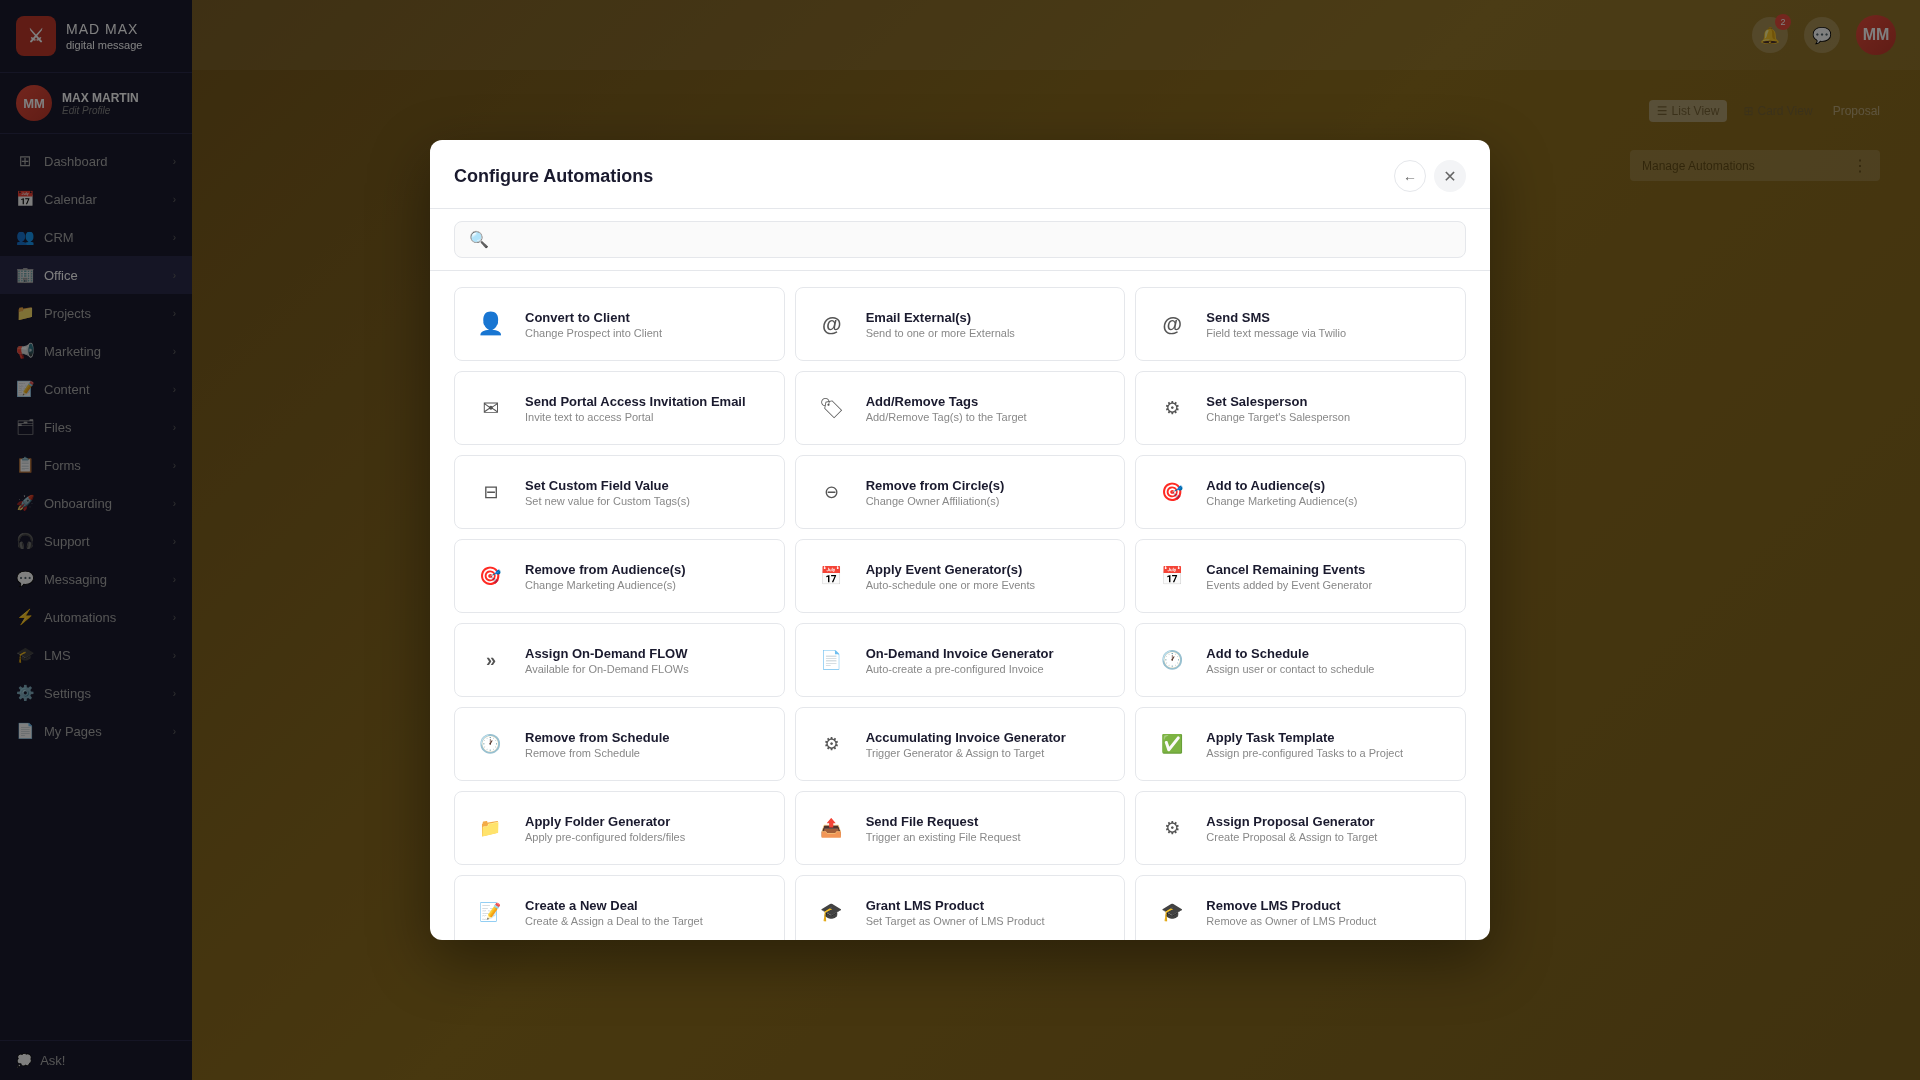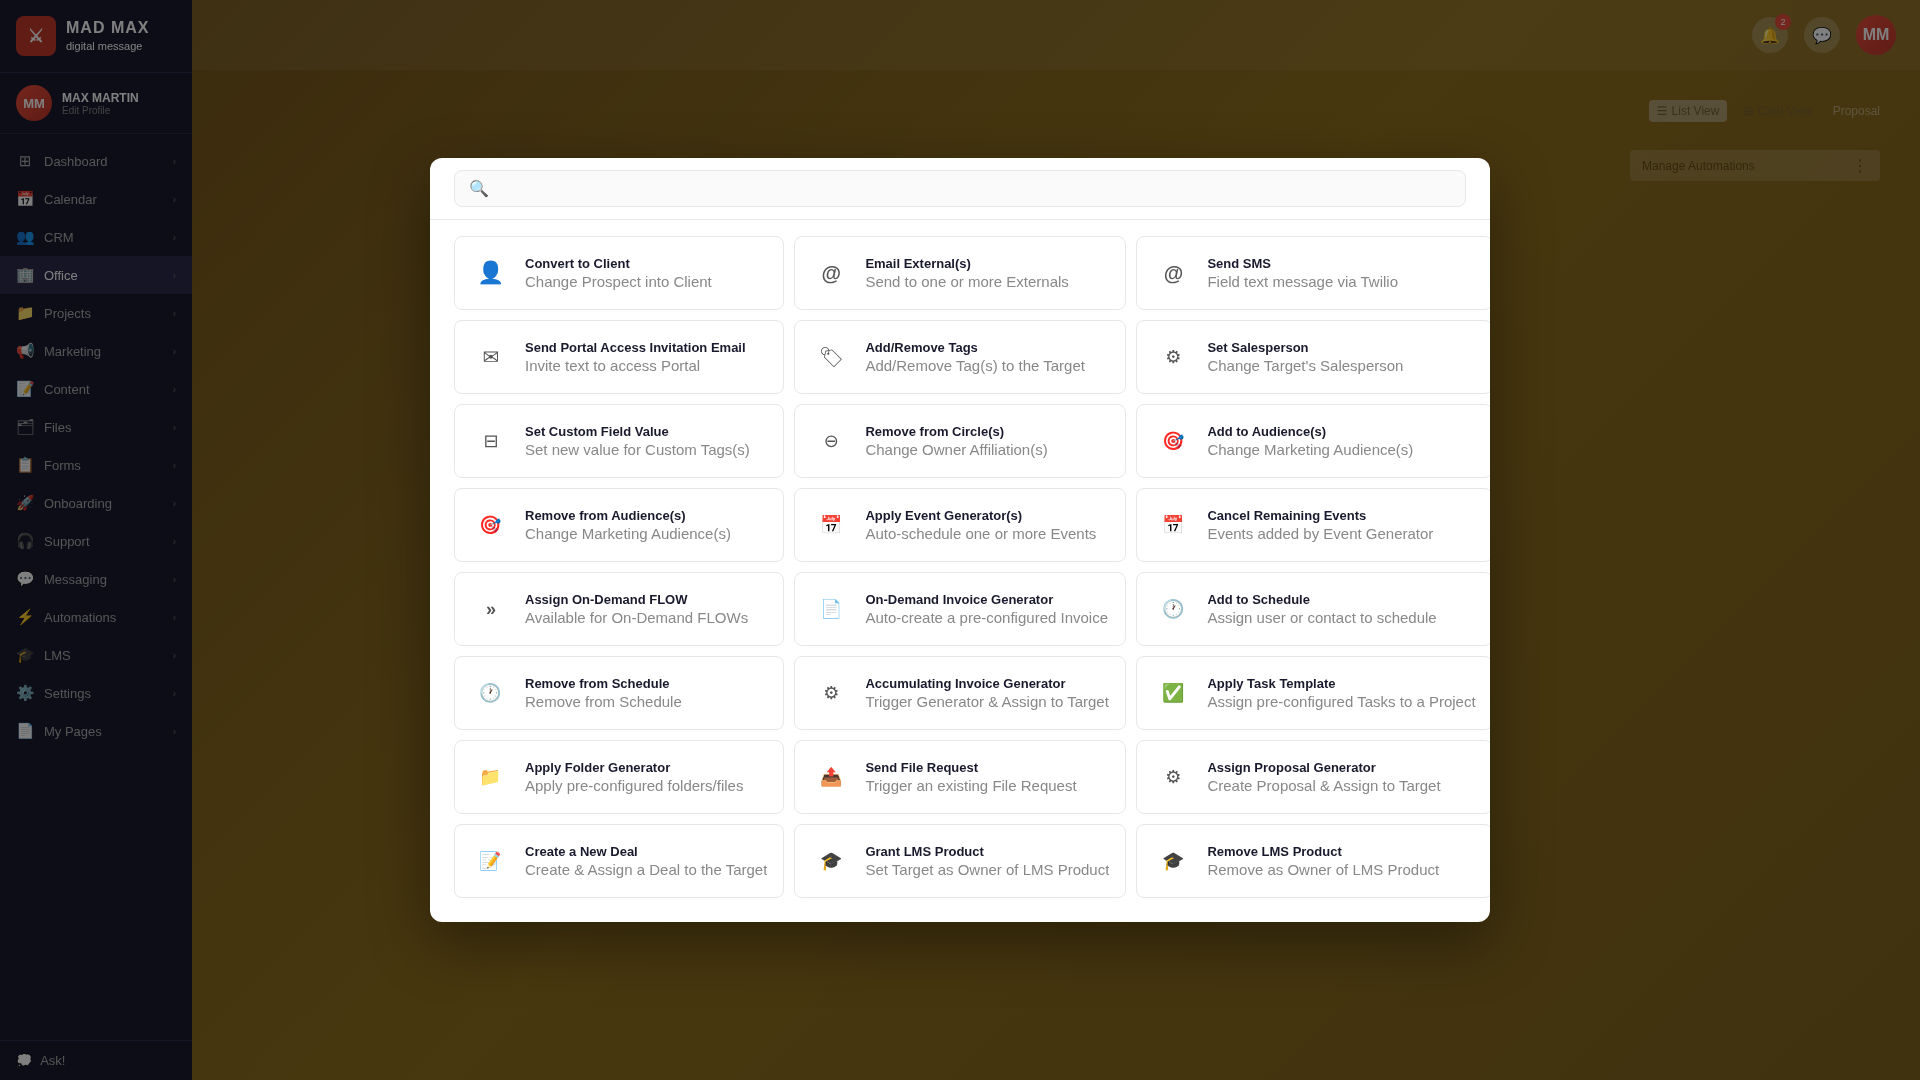--- a/index.html
+++ b/index.html
@@ -37,37 +37,37 @@
       border-bottom: 1px solid #2a2a4a;
     }
     .logo-icon {
       width: 40px; height: 40px;
       background: #c0392b;
       border-radius: 8px;
       display: flex; align-items: center; justify-content: center;
       color: white; font-size: 18px; font-weight: bold;
     }
     .logo-text { color: white; font-size: 11px; line-height: 1.3; }
-    .logo-text .brand { font-size: 16px; font-weight: 700; letter-spacing: 1px; }
+    .logo-text .brand { font-size: 14px; font-weight: 400; letter-spacing: 1px; }
 
     .sidebar-user {
       padding: 12px 16px;
       display: flex; align-items: center; gap: 10px;
       border-bottom: 1px solid #2a2a4a;
     }
     .user-avatar {
       width: 36px; height: 36px;
       border-radius: 50%;
       background: linear-gradient(135deg, #e74c3c, #c0392b);
       display: flex; align-items: center; justify-content: center;
       color: white; font-size: 13px; font-weight: bold;
     }
     .user-info { color: white; }
     .user-name { font-size: 12px; font-weight: 600; }
-    .user-edit { font-size: 10px; color: #888; }
+    .user-edit { font-size: 10px; color: #888; font-style: italic; }
 
     .sidebar-nav { flex: 1; overflow-y: auto; padding: 8px 0; }
     .nav-item {
       display: flex; align-items: center; gap: 10px;
       padding: 10px 16px;
       color: #aaa;
       font-size: 13px;
       cursor: pointer;
       justify-content: space-between;
     }
@@ -226,21 +226,21 @@
       font-size: 22px;
       color: #555;
     }
 
     .card-text { flex: 1; min-width: 0; }
     .card-title {
       font-size: 13px; font-weight: 600; color: #1a1a2e;
       margin-bottom: 2px;
     }
     .card-desc {
-      font-size: 15px; color: #888;
+      font-size: 11px; color: #888;
       white-space: nowrap; overflow: hidden; text-overflow: ellipsis;
     }
 
     
     .view-options {
       display: flex; align-items: center; gap: 8px;
     }
     .view-btn {
       display: flex; align-items: center; gap: 4px;
       font-size: 12px; color: #555;
@@ -426,20 +426,27 @@
     <div style="display:flex; justify-content:space-between; align-items:center; background:rgba(255,255,255,0.5); border-radius:4px; padding:6px 12px; width:250px;">
       <span style="font-size:12px;">Manage Automations</span>
       <span>⋮</span>
     </div>
   </div>
 </div>
 
 <div class="overlay"></div>
 
 <div class="modal">
+  <div class="modal-header">
+    <span class="modal-title">Configure Automations</span>
+    <div class="modal-header-actions">
+      <button class="modal-back-btn">←</button>
+      <button class="modal-close-btn">✕</button>
+    </div>
+  </div>
 
   <div class="modal-search">
     <div class="search-wrapper">
       <span class="search-icon">🔍</span>
       <input class="search-input" type="text" placeholder="" style="">
     </div>
   </div>
 
   <div class="modal-body">
     <div class="automation-grid" id="automation-grid">

